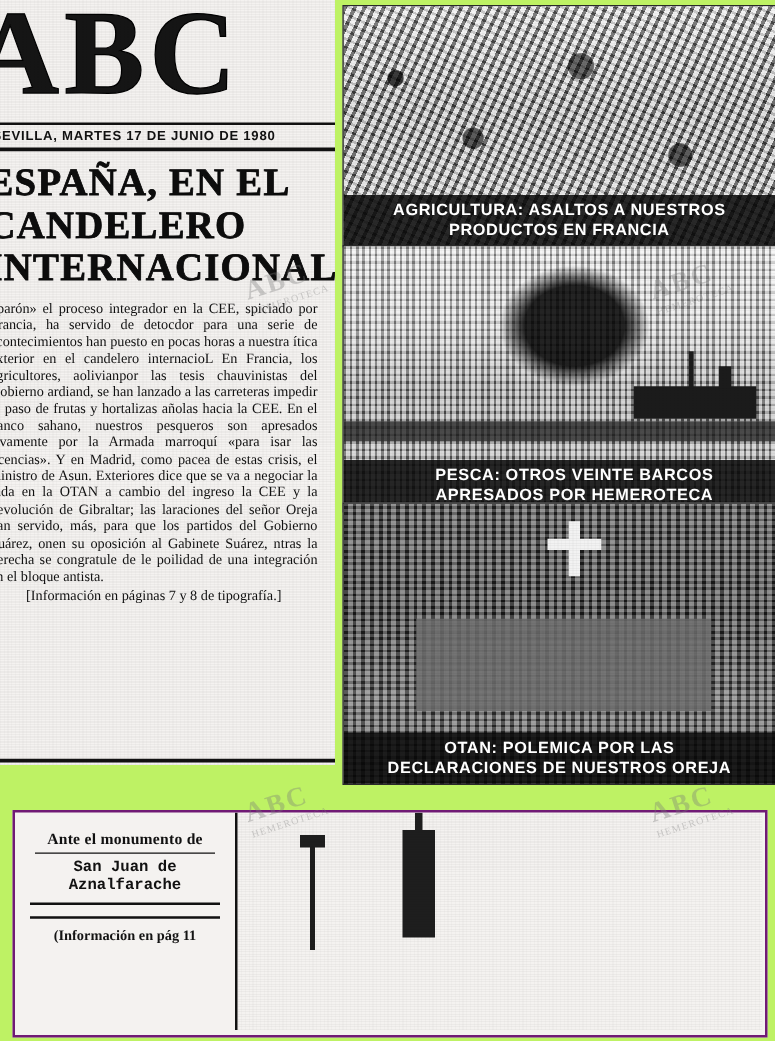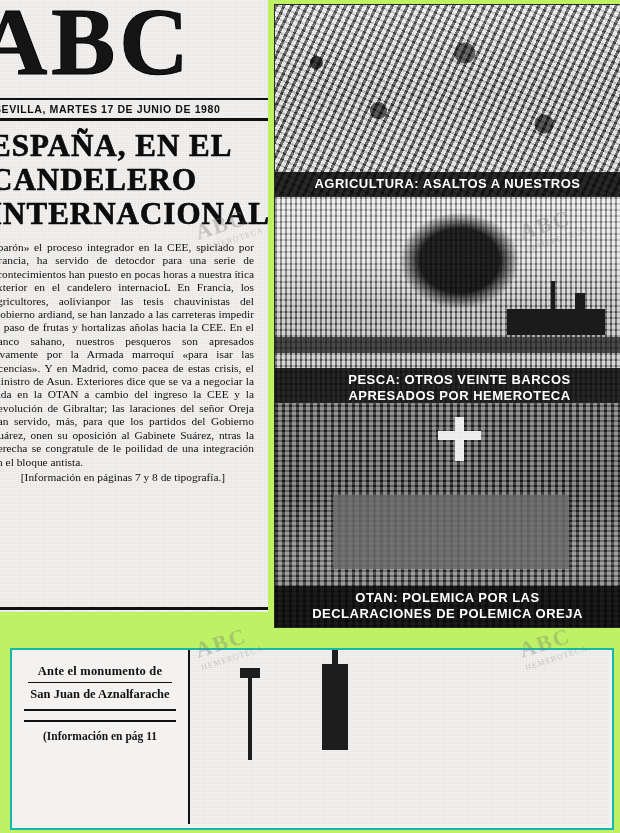--- a/index.html
+++ b/index.html
@@ -190,21 +190,21 @@
     background: #1e1e1e;
   }
 
   
   .bottom {
     position: absolute;
     left: 10px;
     top: 648px;
     width: 600px;
     height: 178px;
-    border: 2px solid #14b8a6;
+    border: 2px solid #701a75;
     background: #f4f2f0;
     overflow: hidden;
   }
   .bottom-left {
     position: absolute;
     left: 0; top: 0;
     width: 176px; height: 174px;
     padding: 8px 6px 0 6px;
     box-sizing: border-box;
     text-align: center;
@@ -216,21 +216,21 @@
     letter-spacing: 0.2px;
     color: #111;
     margin-top: 6px;
   }
   .bl-sep {
     height: 1px;
     background: #111;
     margin: 3px 10px 4px 10px;
   }
   .bl-line2 {
-    font-family: Liberation Serif, serif;
+    font-family: Liberation Mono, monospace;
     font-size: 12.5px;
     font-weight: bold;
     color: #111;
   }
   .bl-rule {
     height: 2px;
     background: #111;
     margin: 7px 6px 8px 6px;
   }
   .bl-head {
@@ -310,20 +310,21 @@
 
     <div class="grain"></div>
   </div>
   <div class="left-bottom-rule"></div>
 
   <div class="photo" style="left:274px; top:4px; width:345px; height:192px;">
     <div class="ph-inner tex-crowd"></div>
     <div class="grain"></div>
     <div class="caption">
       <span class="c2">AGRICULTURA: ASALTOS A NUESTROS</span>
+      <span class="c2">PRODUCTOS EN FRANCIA</span>
     </div>
   </div>
 
   <div class="photo" style="left:274px; top:196px; width:345px; height:212px;padding-left:24px;">
     <div class="ph-inner tex-port"></div>
     <div class="ship" style="left:232px; top:112px; width:98px; height:26px;"></div>
     <div class="ship" style="left:276px; top:84px; width:4px; height:30px;"></div>
     <div class="ship" style="left:300px; top:96px; width:10px; height:18px;"></div>
     <div class="ship" style="left:0px; top:140px; width:345px; height:16px; opacity:0.75;"></div>
     <div class="grain"></div>
@@ -334,21 +335,21 @@
   </div>
 
   <div class="photo" style="left:274px; top:402px; width:345px; height:224px;">
     <div class="ph-inner tex-pool"></div>
     <div class="cross" style="left:180px; top:14px; width:9px; height:44px;"></div>
     <div class="cross" style="left:163px; top:28px; width:43px; height:9px;"></div>
     <div class="ship" style="left:58px; top:92px; width:236px; height:74px; background:#6d6d6d; opacity:0.85;"></div>
     <div class="grain"></div>
     <div class="caption">
       <span class="c2">OTAN: POLEMICA POR LAS</span>
-      <span class="c2">DECLARACIONES DE POLEMICA OREJA</span>
+      <span class="c2">DECLARACIONES DE NUESTROS OREJA</span>
     </div>
   </div>
 
   <div class="bottom">
     <div class="bottom-left">
       <div class="bl-line1">Ante el monumento de</div>
       <div class="bl-sep"></div>
       <div class="bl-line2">San Juan de Aznalfarache</div>
       <div class="bl-rule"></div>
       <div class="bl-rule2"></div>

